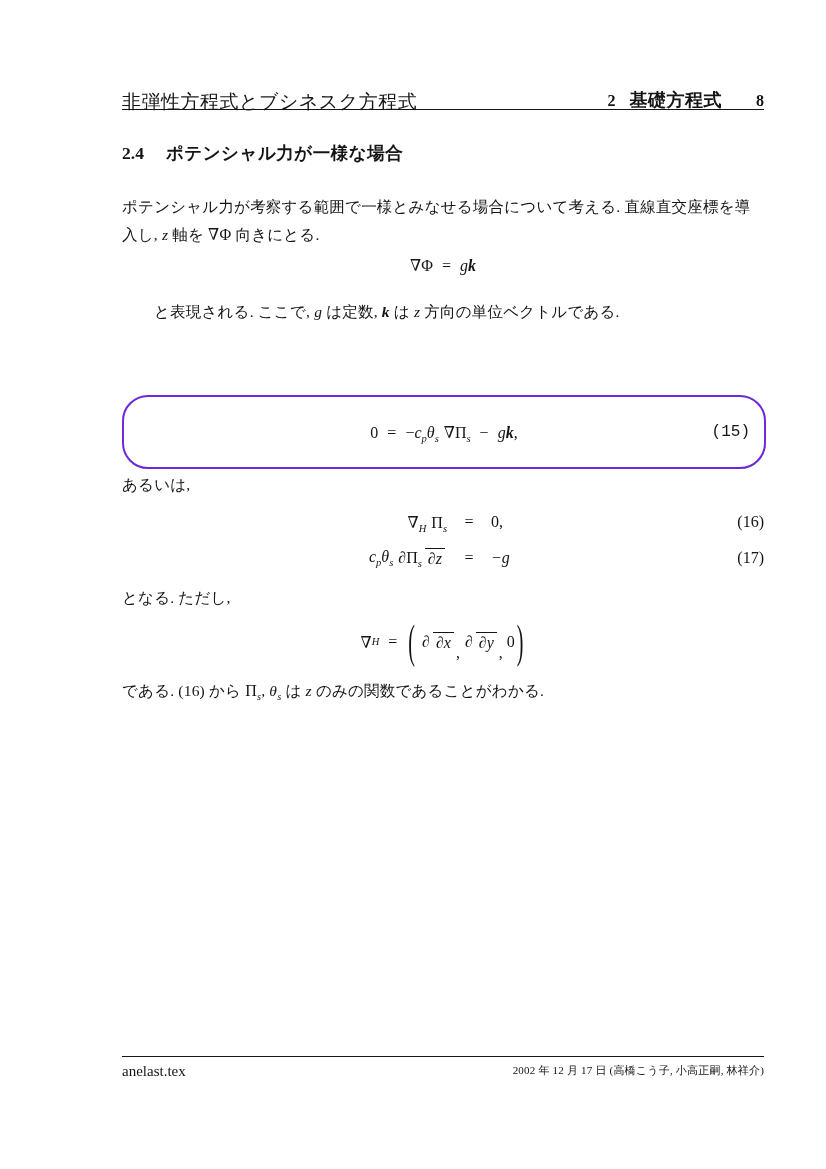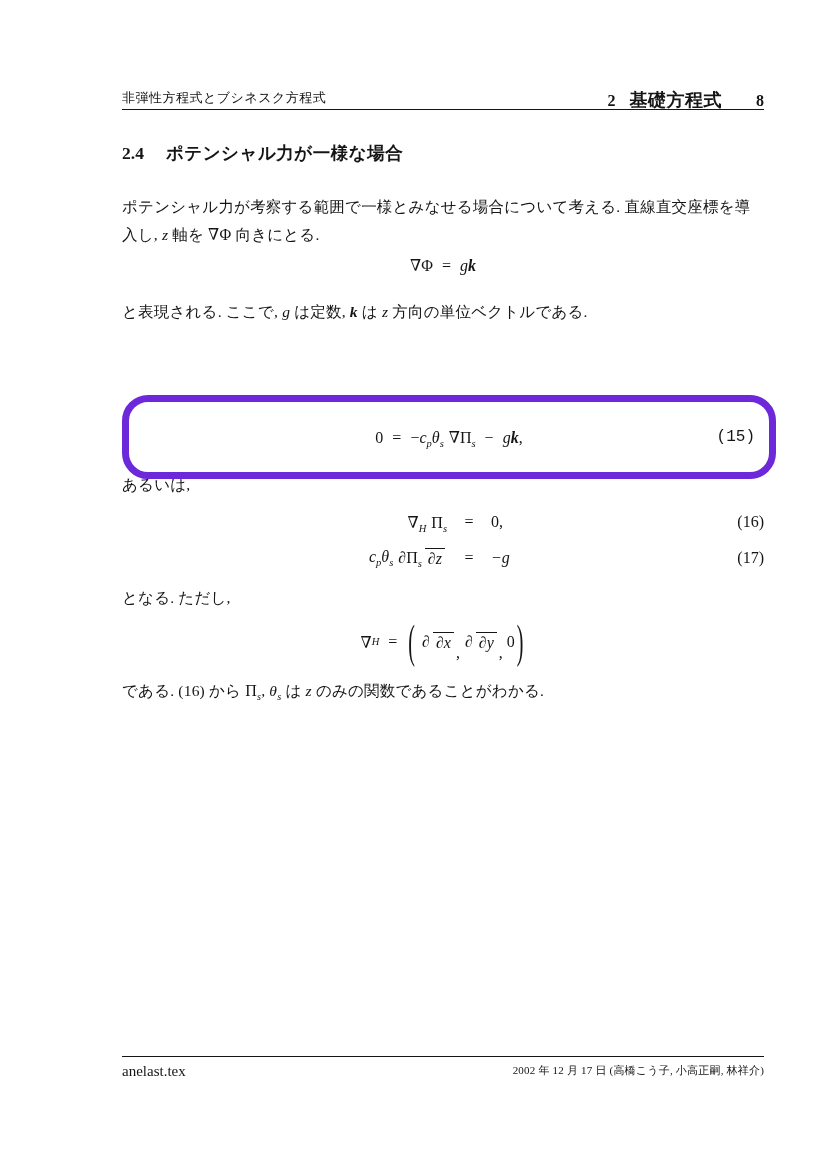--- a/index.html
+++ b/index.html
@@ -5,21 +5,21 @@
   html,body { margin:0; padding:0; background:#ffffff; }
   .page {
     position:relative; width:826px; height:1169px;
     background:#ffffff; color:#151515; overflow:hidden;
     font-family:"Liberation Serif","DejaVu Serif",serif;
   }
   .abs { position:absolute; }
   .sans { font-family:"Liberation Sans","DejaVu Sans",sans-serif; }
 
   
-  .header-left { left:122px; top:89px; font-size:13px; letter-spacing:0.5px; }
+  .header-left { left:122px; top:89px; font-size:19px; letter-spacing:0.5px; }
   .header-right { right:62px; top:88px; font-size:16px; display:flex; align-items:baseline; }
   .hr-num { font-weight:bold; font-size:16px; }
   .hr-sec { font-weight:600; margin-left:14px; font-size:18px; letter-spacing:0.5px; }
   .hr-page { font-weight:bold; margin-left:34px; font-size:16px; }
   .rule { left:122px; width:642px; height:1px; background:#151515; }
 
   
   .sec-head { left:122px; top:141px; font-size:17.5px; font-weight:bold; display:flex; align-items:baseline; }
   .sec-title { margin-left:22px; letter-spacing:0.5px; font-family:Liberation Serif, serif; }
 
@@ -38,21 +38,21 @@
   
   .eqrow { left:122px; width:642px; display:flex; align-items:center; }
   .eqrow .lhs { width:325px; text-align:right; }
   .eqrow .mid { width:44px; text-align:center; }
   .eqrow .rhs { flex:1; text-align:left; }
   .eqnum { position:absolute; right:0; top:50%; transform:translateY(-50%); font-size:16px; }
 
   
   .ovalbox {
     left:122px; top:395px; width:640px; height:70px;
-    border:7px solid #6d28d9; border-radius:26px;
+    border:2px solid #6d28d9; border-radius:26px;
     display:flex; align-items:center; justify-content:center;
   }
   .ovalbox .eqnum { right:14px;font-family:Liberation Mono, monospace; }
 
   
   .frac { display:inline-flex; flex-direction:row; align-items:center; vertical-align:middle; line-height:1.12; margin:0 2px; }
   .frac .fnum { padding:0 3px 1px; }
   .frac .fden { border-top:1px solid #151515; padding:1px 3px 0; }
 
   
@@ -80,21 +80,21 @@
   <div class="abs sec-head">
     <span>2.4</span>
     <span class="sec-title">ポテンシャル力が一様な場合</span>
   </div>
 
   <div class="abs jt" style="top:196px;">ポテンシャル力が考察する範囲で一様とみなせる場合について考える. 直線直交座標を導</div>
   <div class="abs jt" style="top:224px;"><span>入し, </span><i class="mi">z</i><span> 軸を </span><span class="math">∇Φ</span><span> 向きにとる.</span></div>
 
   <div class="abs disp math" style="top:256px;"><span>∇Φ</span><span class="rel">=</span><i class="mi">g</i><b class="mbf">k</b></div>
 
-  <div class="abs jt" style="top:301px;"><span>と表現される. ここで, </span><i class="mi">g</i><span> は定数, </span><b class="mbf">k</b><span> は </span><i class="mi">z</i><span> 方向の単位ベクトルである.</span></div>
+  <div class="abs jt" style="top:301px;margin-left:32px;"><span>と表現される. ここで, </span><i class="mi">g</i><span> は定数, </span><b class="mbf">k</b><span> は </span><i class="mi">z</i><span> 方向の単位ベクトルである.</span></div>
 
 
   <div class="abs ovalbox">
     <span class="math"><span>0</span><span class="rel">=</span><span>−</span><i class="mi">c</i><sub class="mi">p</sub><i class="mi">θ</i><sub class="mi">s</sub><span class="thin">∇Π</span><sub class="mi">s</sub><span class="rel">−</span><i class="mi">g</i><b class="mbf">k</b><span>,</span></span>
     <span class="eqnum">(15)</span>
   </div>
 
   <div class="abs jt" style="top:474px;">あるいは,</div>
 
   <div class="abs eqrow math" style="top:509px; height:26px;">

